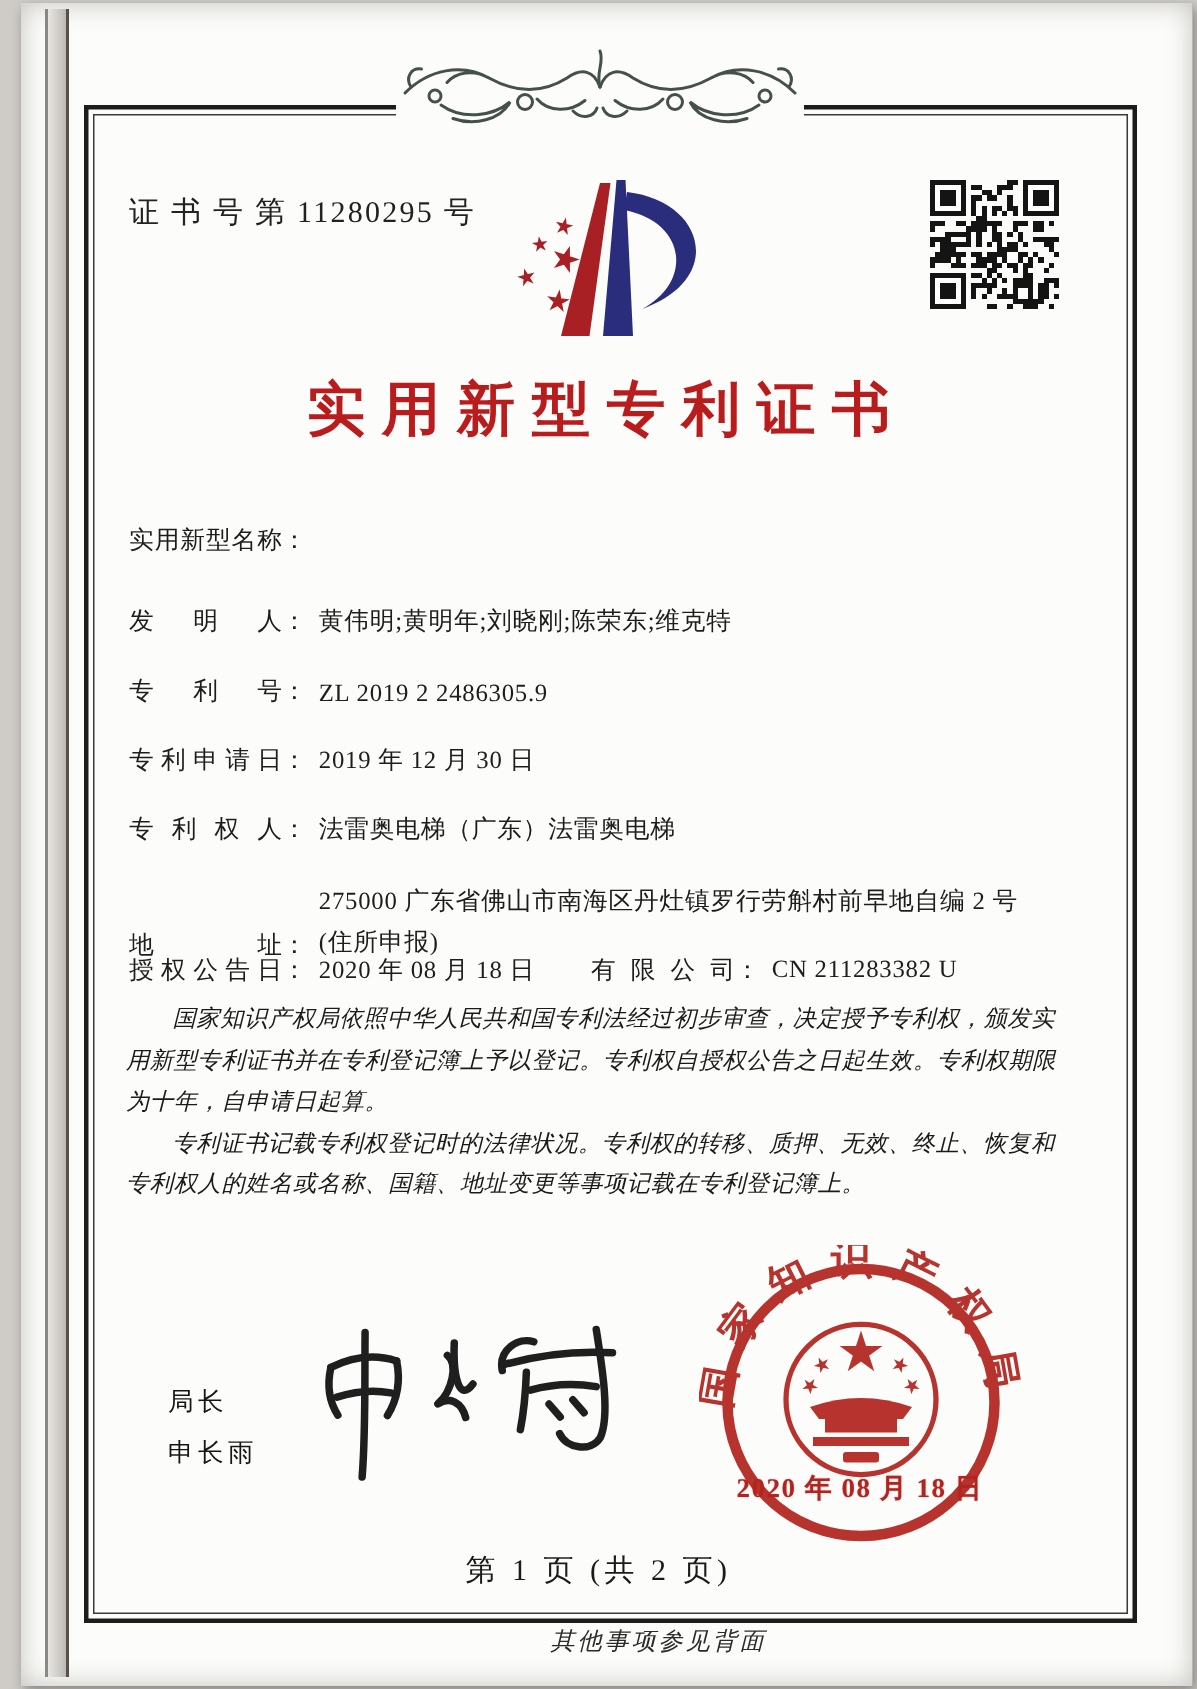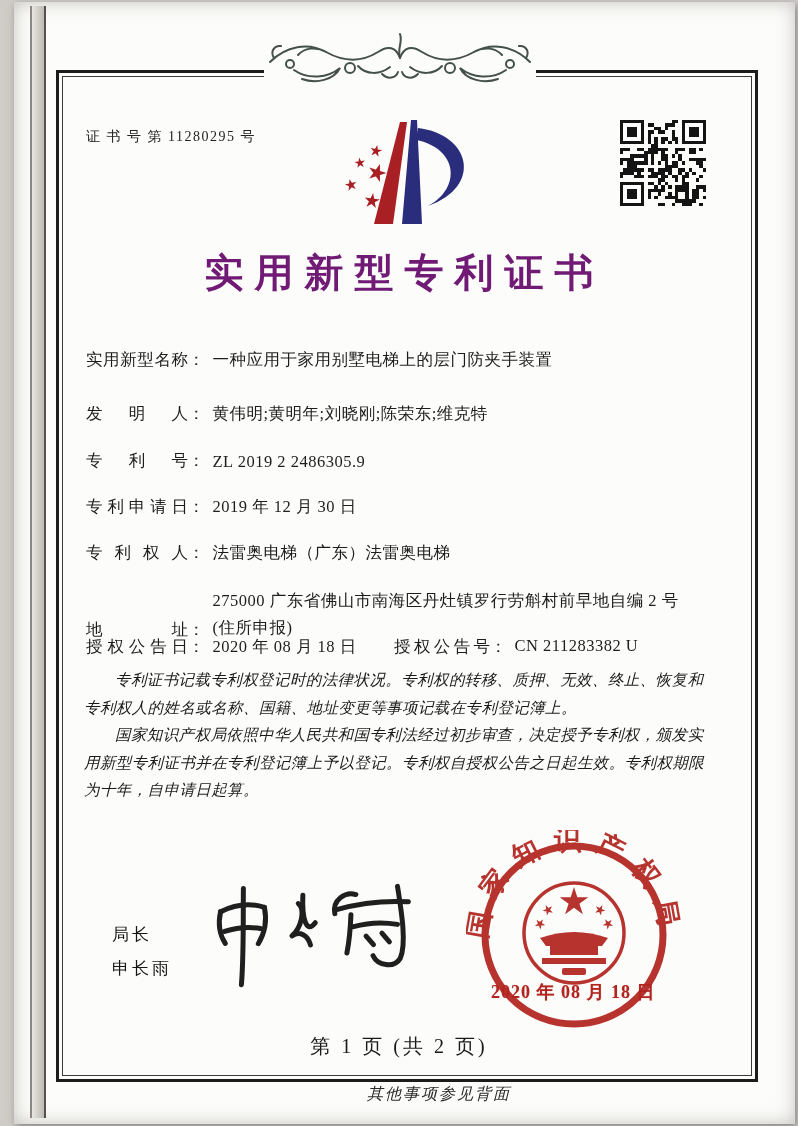--- a/index.html
+++ b/index.html
@@ -25,28 +25,28 @@
   }
   .frame::after{
     content:"";position:absolute;inset:3px;border:1px solid #3a3a3a;
   }
   .ornament-wrap{
     position:absolute;left:264px;top:28px;width:272px;height:64px;
     background:#fcfcfa;display:flex;align-items:center;justify-content:center;
   }
   .cert-no{
     position:absolute;left:86px;top:128px;
-    font-size:14px;letter-spacing:1.5px;color:#222;
+    font-size:20px;letter-spacing:1.5px;color:#222;
   }
   .logo{position:absolute;left:336px;top:108px;width:158px;height:130px;}
   .qr{position:absolute;left:620px;top:120px;width:86px;height:86px;}
   .title{
     position:absolute;left:0;top:246px;width:100%;
     text-align:center;font-size:39px;font-weight:bold;letter-spacing:11px;
-    color:#701a75;text-indent:11px;
+    color:#b91c1c;text-indent:11px;
   }
   .field{position:absolute;left:86px;font-size:16.5px;display:flex;align-items:flex-end;}
   .flabel{
     display:inline-block;width:102px;text-align:justify;text-align-last:justify;
     font-weight:500;flex:none;
   }
   .fcolon{flex:none;margin-right:8px;}
   .fvalue{letter-spacing:.5px;}
   .addr .fvalue{width:472px;line-height:1.65;}
   .field2{position:absolute;left:390px;top:0;display:flex;font-size:16.5px;}
@@ -349,21 +349,20 @@
       <rect x="1" y="19" width="5" height="5" fill="#fff"></rect>
       <rect x="2" y="20" width="3" height="3" fill="#141414"></rect>
     </g>
   </svg>
 
 <div class="title">实用新型专利证书</div>
 
 <div class="field" style="top:349px">
   <span class="flabel">实用新型名称</span>
     <span class="fcolon">：</span>
-  <span class="fvalue">一种应用于家用别墅电梯上的层门防夹手装置</span>
 </div>
 <div class="field" style="top:403px">
   <span class="flabel">发明人</span>
     <span class="fcolon">：</span>
   <span class="fvalue">黄伟明;黄明年;刘晓刚;陈荣东;维克特</span>
 </div>
 <div class="field" style="top:450px">
   <span class="flabel">专利号</span>
     <span class="fcolon">：</span>
   <span class="fvalue">ZL 2019 2 2486305.9</span>
@@ -381,29 +380,29 @@
 <div class="field addr" style="top:587px">
   <span class="flabel">地址</span>
     <span class="fcolon">：</span>
   <span class="fvalue">275000 广东省佛山市南海区丹灶镇罗行劳斛村前早地自编 2 号(住所申报)</span>
 </div>
 <div class="field" style="top:636px;width:634px">
   <span class="flabel">授权公告日</span>
     <span class="fcolon">：</span>
   <span class="fvalue">2020 年 08 月 18 日</span>
   <span class="field2" style="position:absolute;left:308px;">
-    <span class="flabel" style="width:96px">授权公告号</span>
+    <span class="flabel" style="width:96px">有限公司</span>
       <span class="fcolon">：</span>
     <span class="fvalue">CN 211283382 U</span>
   </span>
 </div>
 
 <div class="paras">
+  <p>国家知识产权局依照中华人民共和国专利法经过初步审查，决定授予专利权，颁发实用新型专利证书并在专利登记簿上予以登记。专利权自授权公告之日起生效。专利权期限为十年，自申请日起算。</p>
   <p>专利证书记载专利权登记时的法律状况。专利权的转移、质押、无效、终止、恢复和专利权人的姓名或名称、国籍、地址变更等事项记载在专利登记簿上。</p>
-  <p>国家知识产权局依照中华人民共和国专利法经过初步审查，决定授予专利权，颁发实用新型专利证书并在专利登记簿上予以登记。专利权自授权公告之日起生效。专利权期限为十年，自申请日起算。</p>
 </div>
 
 <div class="officer">
   <div>局长</div>
   <div>申长雨</div>
 </div>
 
 <svg class="signature" viewBox="0 0 250 120">
   <g stroke="#1f1f1f" stroke-width="5" fill="none" stroke-linecap="round" stroke-linejoin="round" transform="rotate(-3 125 60)">
     <path d="M42 8 C40 40 39 74 35 104"></path>

